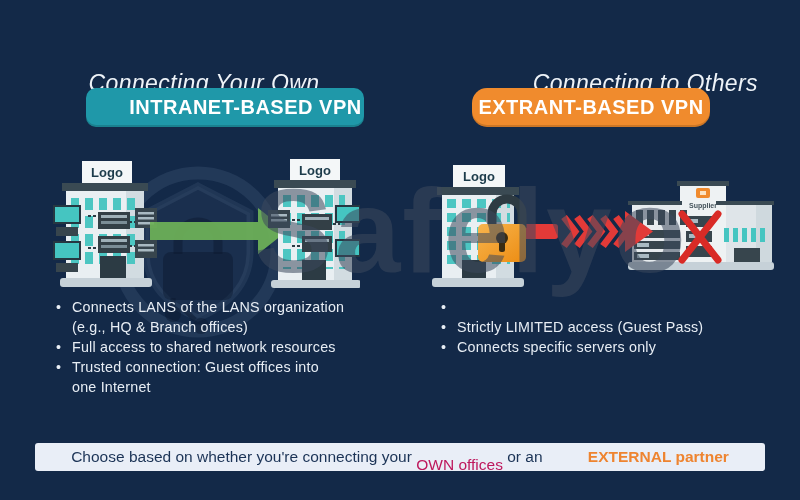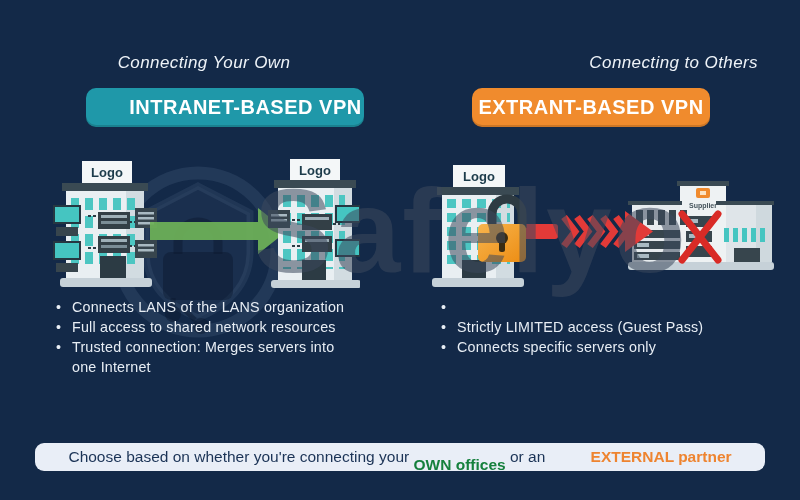--- a/index.html
+++ b/index.html
@@ -10,55 +10,55 @@
   }
   
   .wm-emblem{position:absolute;left:103px;top:156px;z-index:1;pointer-events:none;}
   .wm-text{
     position:absolute;left:254px;top:172px;z-index:3;pointer-events:none;
     font-size:118px;font-weight:700;letter-spacing:2px;line-height:1;
     color:rgba(60,72,92,0.55);white-space:nowrap;
   }
   
   .col-header{
-    position:absolute;top:53px;z-index:4;text-align:center;
-    font-style:italic;font-size:17px;letter-spacing:.4px;color:#eef3f8;
+    position:absolute;top:70px;z-index:4;text-align:center;
+    font-style:italic;font-size:23px;letter-spacing:.4px;color:#eef3f8;
   }
   .col-header.left{left:40px;width:328px;}
   .col-header.right{left:424px;width:334px;text-align:right;}
   
   .vpn-badge{
     position:absolute;top:88px;height:39px;z-index:4;border-radius:10px;
     display:flex;align-items:center;justify-content:center;
     color:#fff;font-weight:bold;font-size:20px;letter-spacing:.5px;
     box-shadow:inset 0 -2px 0 rgba(0,0,0,.15);
   }
   .vpn-badge.teal{left:86px;width:237px;background:#1f98a9;padding-left:41px;}
-  .vpn-badge.orange{left:472px;width:238px;background:#f08b2d;}
+  .vpn-badge.orange{left:472px;width:238px;background:#f08b2d;border-radius:15px;}
   
   .illu{position:absolute;top:150px;z-index:2;}
   .illu.left{left:40px;}
   .illu.right{left:420px;}
   
   .bullets{
     position:absolute;top:297px;z-index:4;margin:0;padding:0;list-style:none;
     font-size:14.3px;line-height:20px;color:#e7edf4;letter-spacing:.2px;
   }
   .bullets.left{left:56px;width:340px;}
   .bullets.right{left:441px;width:330px;}
   .bullets li{display:flex;}
   .bullets .dot{width:16px;flex:0 0 16px;color:#e7edf4;}
   
   .footer{
     position:absolute;left:35px;top:443px;width:730px;height:28px;z-index:5;
-    background:#e9eef7;border-radius:9px;
+    background:#e9eef7;border-radius:3px;
     display:flex;align-items:center;justify-content:center;
     font-size:15.5px;font-weight:500;color:#1b3356;white-space:pre;
   }
-  .footer .hl-teal{color:#15803d;font-weight:700;margin-top:16px;}
+  .footer .hl-teal{color:#be185d;font-weight:400;margin-top:16px;}
   .footer .hl-orange{color:#ee8430;font-weight:700;margin-left:41px;}
   .sign-text{font-family:"Liberation Sans",sans-serif;font-weight:bold;}
 </style>
 </head>
 <body>
 
 <div class="canvas">
 
   <svg class="wm-emblem" width="195" height="200" viewBox="0 0 195 200">
     <circle cx="95" cy="96" r="79" fill="none" stroke="rgba(150,172,202,0.12)" stroke-width="13"></circle>
@@ -228,32 +228,33 @@
     </g>
   </svg>
 
   <div class="wm-text">Safelyo</div>
 
   <ul class="bullets left">
     <li>
       <span class="dot">•</span>
       <div>
         <div>Connects LANS of the LANS organization</div>
+        <div>(e.g., HQ &amp; Branch offices)</div>
       </div>
     </li>
     <li>
       <span class="dot">•</span>
       <div>
         <div>Full access to shared network resources</div>
       </div>
     </li>
     <li>
       <span class="dot">•</span>
       <div>
-        <div>Trusted connection: Merges servers into</div>
+        <div>Trusted connection: Guest offices into</div>
         <div>one Internet</div>
       </div>
     </li>
   </ul>
 
   <ul class="bullets right">
     <li>
       <span class="dot">•</span>
     </li>
     <li>

